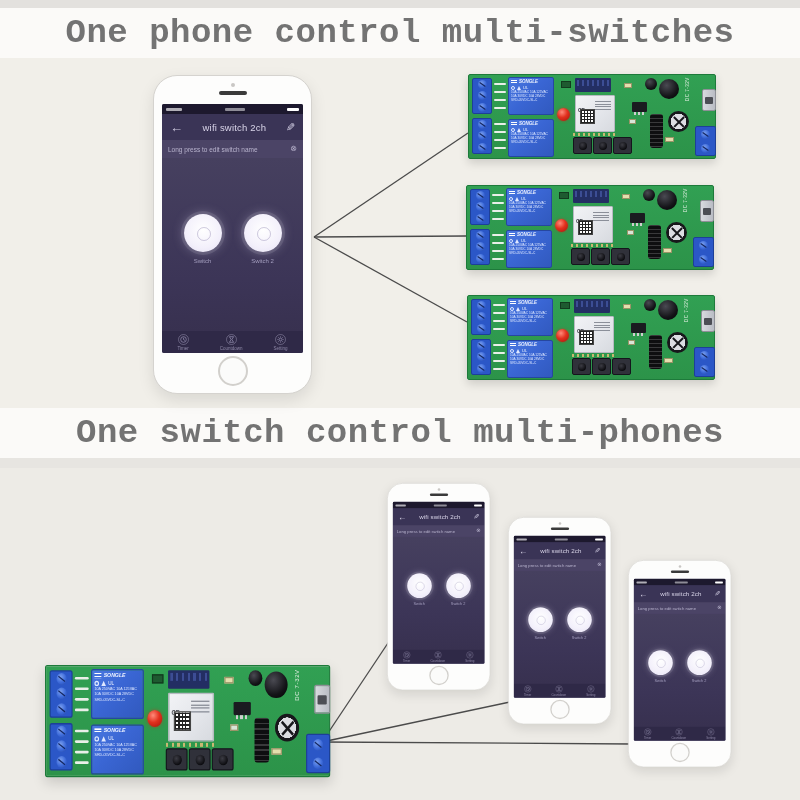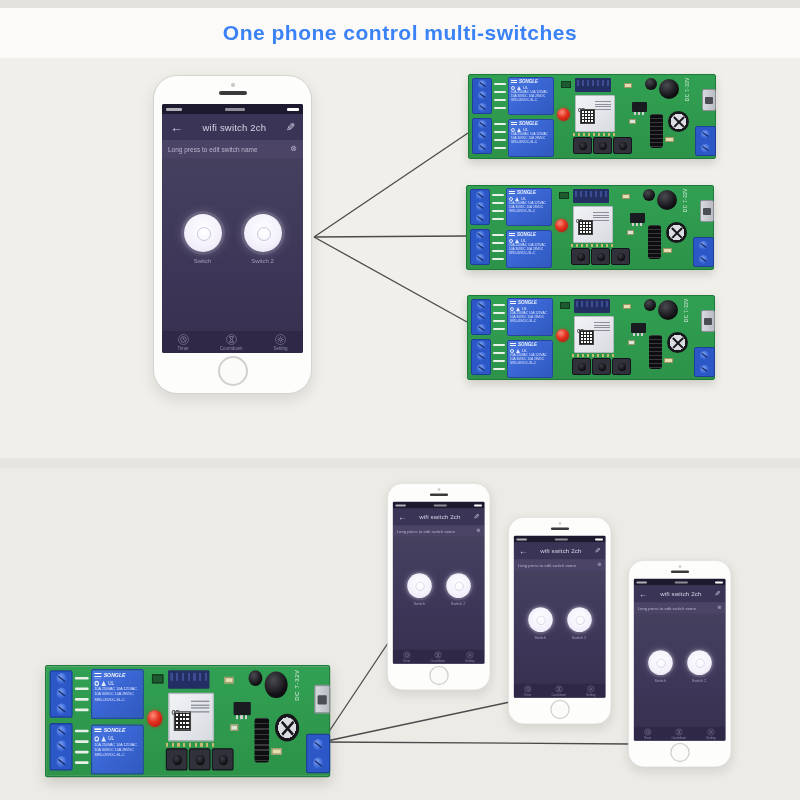--- a/index.html
+++ b/index.html
@@ -7,21 +7,21 @@
   .stage{position:relative;width:800px;height:800px;margin:0 auto;overflow:hidden;background:#f1efe9;}
 
   
   .band{position:absolute;left:0;width:800px;}
   .top-strip{top:0;height:8px;background:#e3e1de;}
   .title-band1{top:8px;height:50px;background:#fbfaf8;display:flex;align-items:center;justify-content:center;}
   .bg-section1{top:58px;height:350px;background:#f1efe9;}
   .title-band2{top:408px;height:50px;background:#fbfaf8;display:flex;align-items:center;justify-content:center;}
   .strip2{top:458px;height:10px;background:#e7e5e1;}
   .bg-section2{top:468px;height:332px;background:#edebe6;}
-  .main-title{font-family:Liberation Sans, sans-serif;font-weight:700;font-size:21px;color:#3b82f6;letter-spacing:0.5px;}
+  .main-title{font-family:Liberation Mono, monospace;font-weight:700;font-size:34px;color:#737373;letter-spacing:0.5px;}
 
   
   .lines-svg{position:absolute;left:0;top:0;width:800px;height:800px;pointer-events:none;}
 
   
   .mount{position:absolute;transform-origin:0 0;}
   .pos-phone-top{left:153px;top:75px;}
   .pos-b1{left:468px;top:74px;}
   .pos-b2{left:466px;top:185px;}
   .pos-b3{left:467px;top:295px;}
@@ -109,20 +109,23 @@
 </style>
 </head>
 <body>
 
 <div class="stage">
   <div class="band top-strip"></div>
   <div class="band bg-section1"></div>
   <div class="band title-band1">
     <span class="main-title">One phone control multi-switches</span>
   </div>
+  <div class="band title-band2">
+    <span class="main-title">One switch control multi-phones</span>
+  </div>
   <div class="band strip2"></div>
   <div class="band bg-section2"></div>
 
   <svg class="lines-svg">
     <line x1="314" y1="237" x2="468" y2="133" stroke="#4b4b4b" stroke-width="1.3"></line>
     <line x1="314" y1="237" x2="466" y2="236" stroke="#4b4b4b" stroke-width="1.3"></line>
     <line x1="314" y1="237" x2="467" y2="322" stroke="#4b4b4b" stroke-width="1.3"></line>
     <line x1="322" y1="742" x2="390" y2="640" stroke="#4b4b4b" stroke-width="1.3"></line>
     <line x1="322" y1="742" x2="510" y2="702" stroke="#4b4b4b" stroke-width="1.3"></line>
     <line x1="322" y1="742" x2="631" y2="744" stroke="#4b4b4b" stroke-width="1.3"></line>

